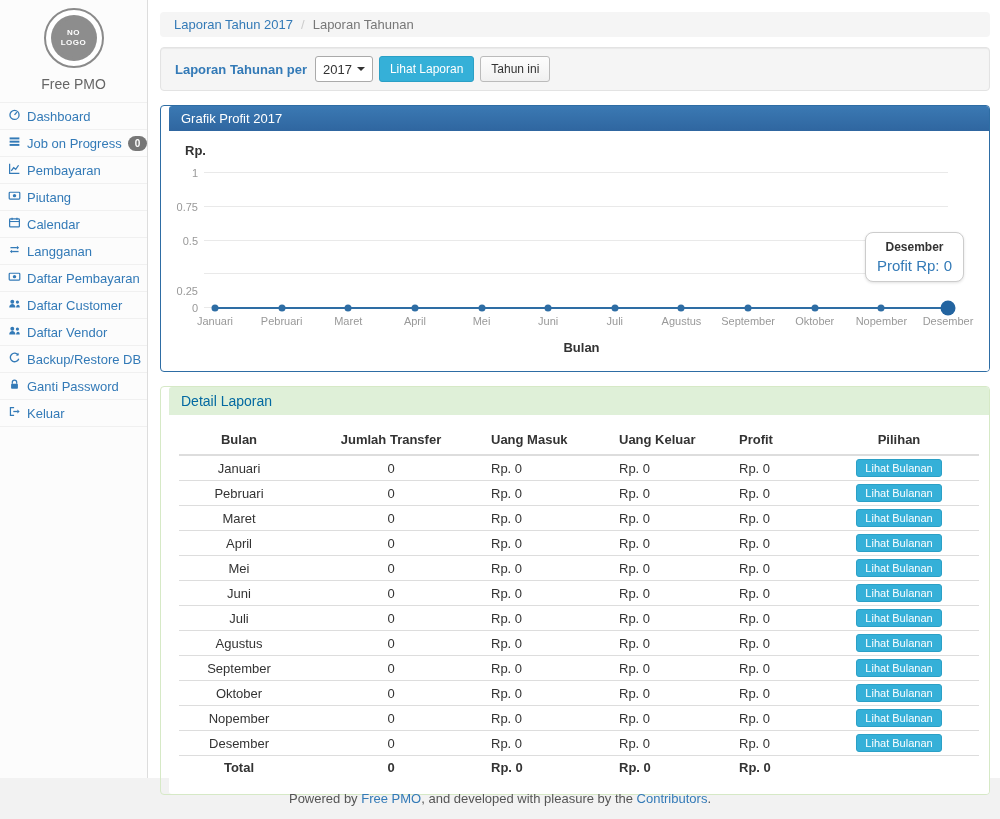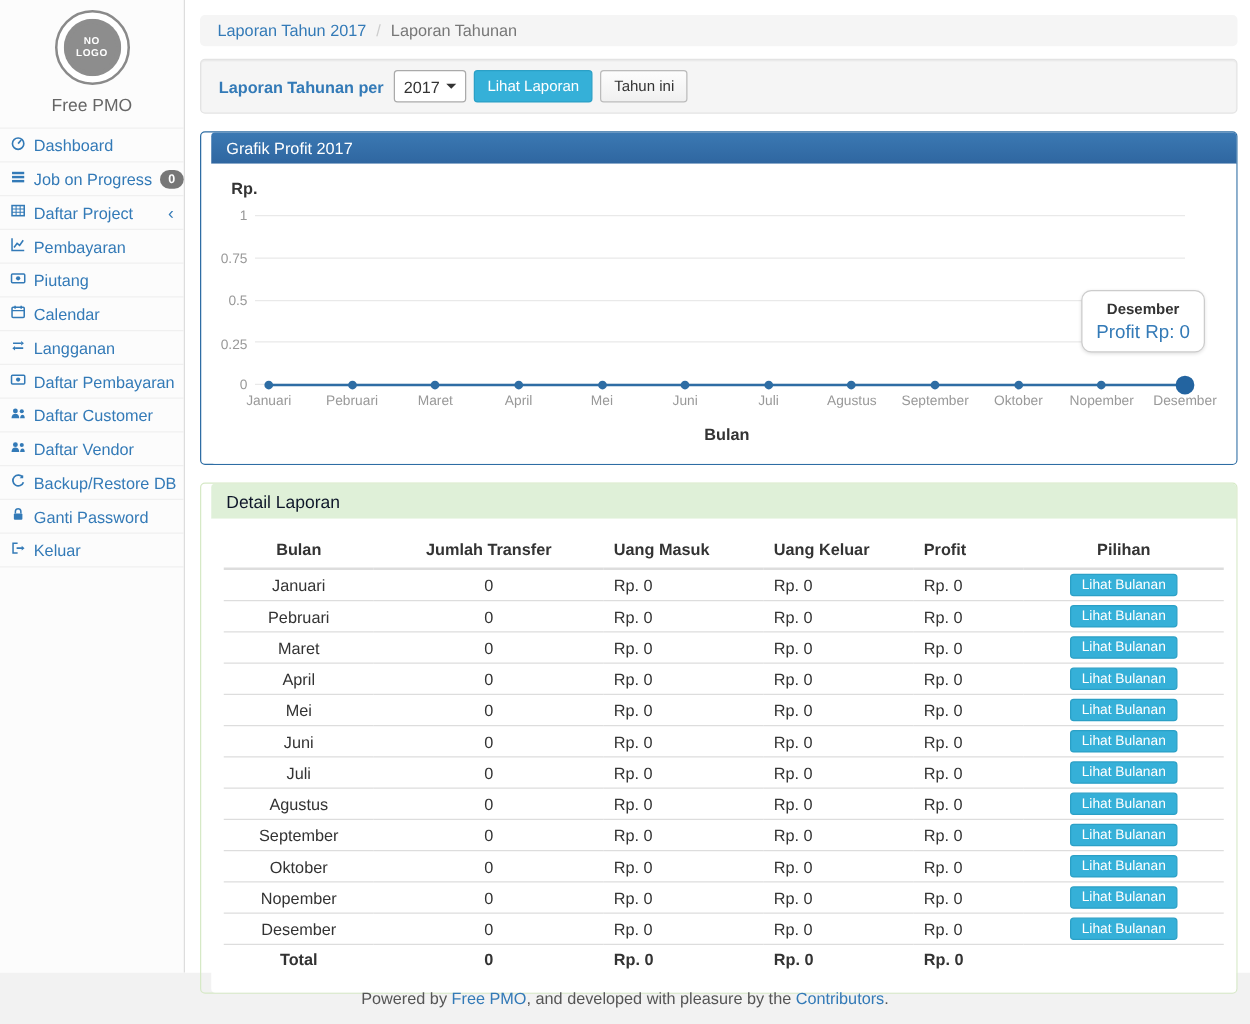--- a/index.html
+++ b/index.html
@@ -95,21 +95,21 @@
   
   .panel { border-radius: 4px; margin-top: 14px; padding-left: 8px; }
   .panel-primary { border: 1px solid #2e6da4; }
   .panel-primary > .heading {
     background: linear-gradient(#3b79b3,#2f66a0);
     color: #fff; padding: 5px 12px; font-size: 13px;
     border-radius: 3px 3px 0 0;
   }
   .panel-success { border: 1px solid #d6e9c6; }
   .panel-success > .heading {
-    background: #dff0d8; color: #0f172a;
+    background: #dff0d8; color: #0369a1;
     padding: 6px 12px; font-size: 14px;
     border-radius: 3px 3px 0 0;
   }
   .panel-body { background: #fff; border-radius: 0 0 3px 3px; }
 
   
   .chart-body { padding: 10px 26px 16px 14px; }
   .rp-label { font-weight: bold; font-size: 13px; margin: 2px 0 14px 2px; }
   .chart-grid { position: relative; height: 136px; margin: 0 15px 0 32px; }
   .gridline { position: absolute; left: -11px; right: 0; height: 1px; background: #e9e9e9; }
@@ -190,28 +190,20 @@
         <span>Dashboard</span>
       </li>
       <li>
         <span><svg width="13" height="13" viewBox="0 0 16 16" fill="#337ab7">
               <rect x="2" y="3" width="12" height="2.4"></rect>
               <rect x="2" y="7" width="12" height="2.4"></rect>
               <rect x="2" y="11" width="12" height="2.4"></rect>
             </svg></span>
         <span>Job on Progress</span>
         <span class="badge">0</span>
-      </li>
-      <li>
-        <span><svg width="13" height="13" viewBox="0 0 16 16">
-              <rect x="2" y="3" width="12" height="10" fill="none" stroke="#337ab7" stroke-width="1.5"></rect>
-              <path d="M2 6.3h12M2 9.6h12M6 3v10M10 3v10" stroke="#337ab7" stroke-width="1" fill="none"></path>
-            </svg></span>
-        <span>Daftar Project</span>
-        <span class="chev">‹</span>
       </li>
       <li>
         <span><svg width="13" height="13" viewBox="0 0 16 16">
               <path d="M2 2v12h12" fill="none" stroke="#337ab7" stroke-width="1.5"></path>
               <path d="M4 11l3-4 2.5 2L13 4" fill="none" stroke="#337ab7" stroke-width="1.6"></path>
             </svg></span>
         <span>Pembayaran</span>
       </li>
       <li>
         <span><svg width="13" height="13" viewBox="0 0 16 16">
@@ -315,21 +307,21 @@
             <div class="gridline" style="bottom: 67.5px;"></div>
             <div class="gridline" style="bottom: 33.75px;"></div>
             <div class="gridline" style="bottom: 0px;"></div>
           <div class="chart-line"></div>
           <div class="chart-dot-active"></div>
           <div class="chart-tooltip">
             <div class="tt-title">Desember</div>
             <div class="tt-text">Profit Rp: 0</div>
           </div>
         <span class="ytick" style="bottom: -6px;">0</span>
-            <span class="ytick" style="bottom: 26px;">0.25</span>
+            <span class="ytick" style="bottom: 11px;">0.25</span>
             <span class="ytick" style="bottom: 61.5px;">0.5</span>
             <span class="ytick" style="bottom: 95.25px;">0.75</span>
             <span class="ytick" style="bottom: 129px;">1</span>
             <div class="chart-dot" style="left: 0%; bottom: 0px;"></div>
             <div class="chart-dot" style="left: 9.09091%; bottom: 0px;"></div>
             <div class="chart-dot" style="left: 18.1818%; bottom: 0px;"></div>
             <div class="chart-dot" style="left: 27.2727%; bottom: 0px;"></div>
             <div class="chart-dot" style="left: 36.3636%; bottom: 0px;"></div>
             <div class="chart-dot" style="left: 45.4545%; bottom: 0px;"></div>
             <div class="chart-dot" style="left: 54.5455%; bottom: 0px;"></div>

